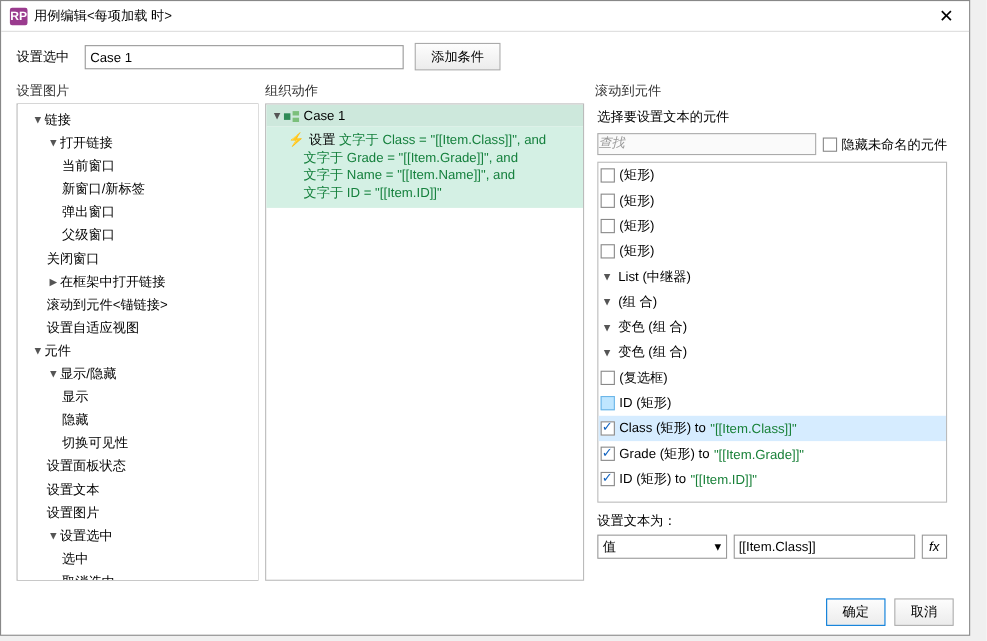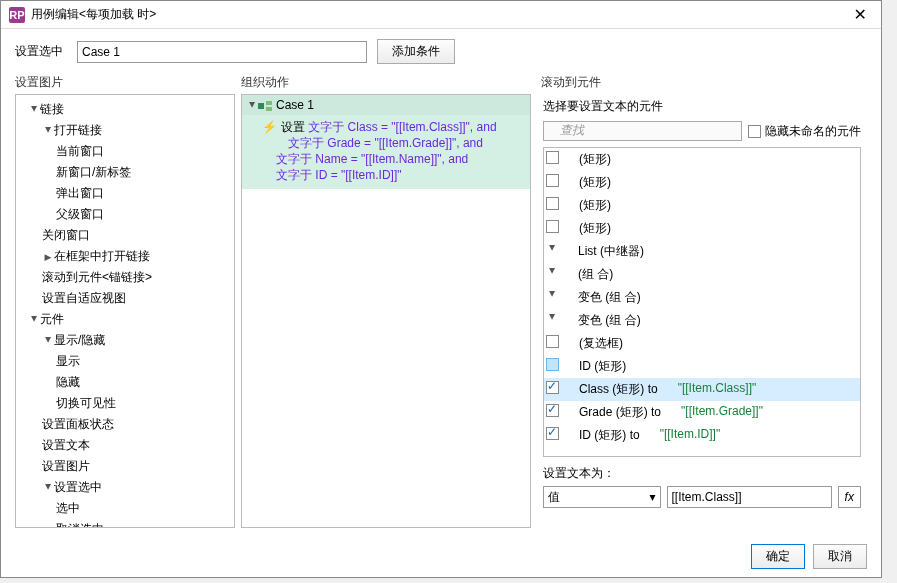--- a/index.html
+++ b/index.html
@@ -33,29 +33,29 @@
 .ind-2 { padding-left: 24px; }
 .ind-3 { padding-left: 38px; }
 .ind-4 { padding-left: 52px; }
 .ind-5 { padding-left: 66px; }
 .case-row { background: #cde8dc; display: flex; align-items: center; padding: 3px 4px; }
 .case-icon { width: 14px; height: 10px; margin-right: 4px; display:inline-block; }
 .case-icon svg { width:14px; height:10px; }
 .action-row { background: #d4f0e4; padding: 4px 4px 6px 20px; line-height: 16px; }
 .bolt { color: #777; margin-right: 4px; }
 .act-label { color: #000; }
-.green { color: #6d28d9; }
+.green { color: #15803d; }
 .right-top-label { padding: 4px 6px; }
 .right-search-row { display: flex; align-items: center; gap: 6px; padding: 2px 6px 6px; }
-.search-box { flex: 1; height: 20px; border: 1px solid #aaa; background: #fafafa; padding: 0 16px; color: #999; font-style: italic; }
+.search-box { flex: 1; height: 20px; border: 1px solid #aaa; background: #fafafa; padding: 0 0; color: #999; font-style: italic; }
 .chk { width: 13px; height: 13px; border: 1px solid #888; background: #fff; display: inline-block; position: relative; }
 .chk.checked::after { content: "✓"; position: absolute; top: -3px; left: 0px; font-size: 12px; color: #1565c0; }
 .chk.blue { background: #bfe6ff; border-color: #6cb6e8; }
 .right-tree-wrap { border: 1px solid #bbb; margin: 0 6px; height: 310px; overflow: auto; }
-.rt-node { display: flex; align-items: flex-start; gap: 20px; padding: 3px 2px; white-space: nowrap; }
+.rt-node { display: flex; align-items: center; gap: 4px; padding: 3px 2px; white-space: nowrap; }
 .rt-node.sel { background: #d6ecff; }
 .txt-green { color: #188038; }
 .set-text-row { padding: 8px 6px 4px; }
 .set-text-controls { display: flex; gap: 6px; padding: 0 6px 6px; }
 .select-val { width: 120px; height: 22px; border: 1px solid #999; background: #fff; padding: 0 4px; display: flex; align-items: center; justify-content: space-between; }
 .val-input { flex: 1; height: 22px; border: 1px solid #999; padding: 0 4px; }
 .fx { width: 24px; height: 22px; border: 1px solid #999; display: flex; align-items: center; justify-content: center; font-style: italic; cursor: pointer; }
 .footer { position: absolute; bottom: 8px; right: 14px; display: flex; gap: 8px; }
 .hide-unnamed { display: flex; align-items: center; gap: 4px; text-align: right; }
 </style>
@@ -162,21 +162,21 @@
         <span class="arrow arrow-open"></span>
         <span class="case-icon"><svg viewBox="0 0 14 10">
               <rect x="0" y="2" width="6" height="6" fill="#2e8b57"></rect>
               <rect x="8" y="0" width="6" height="4" fill="#7bbf7b"></rect>
               <rect x="8" y="6" width="6" height="4" fill="#7bbf7b"></rect>
             </svg></span>
         <span>Case 1</span>
       </div>
       <div class="action-row">
         <span class="bolt">⚡</span><span class="act-label">设置</span><span class="green"> 文字于 Class = </span><span class="green">"[[Item.Class]]"</span><span class="green">, and</span><br>
-        <span class="green" style="margin-left:26px">文字于 Grade = </span><span class="green">"[[Item.Grade]]"</span><span class="green">, and</span><br>
+        <span class="green" style="margin-left:14px">文字于 Grade = </span><span class="green">"[[Item.Grade]]"</span><span class="green">, and</span><br>
         <span class="green" style="margin-left:14px">文字于 Name = </span><span class="green">"[[Item.Name]]"</span><span class="green">, and</span><br>
         <span class="green" style="margin-left:14px">文字于 ID = </span><span class="green">"[[Item.ID]]"</span>
       </div>
     </div>
 
     <div class="panel right" style="border:none">
       <div class="right-top-label">选择要设置文本的元件</div>
       <div class="right-search-row">
         <div class="search-box">查找</div>
         <label class="hide-unnamed">

